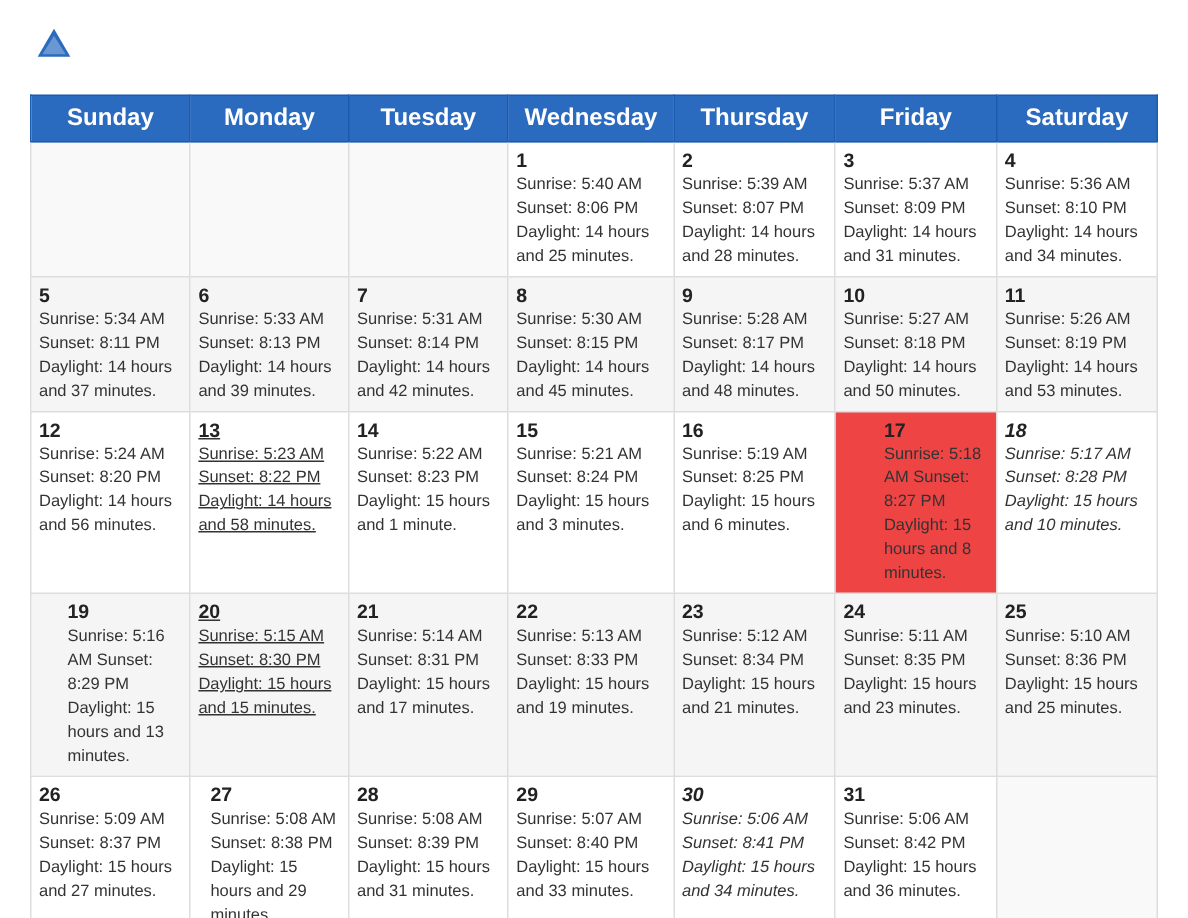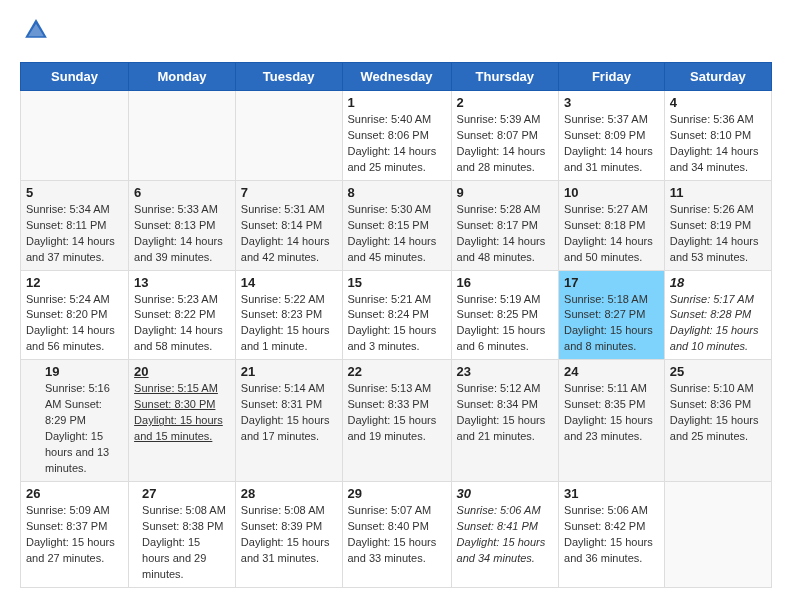--- a/index.html
+++ b/index.html
@@ -52,21 +52,21 @@
       color: #444;
     }
     .calendar {
       width: 100%;
       border-collapse: collapse;
       border: 1px solid #ccc;
     }
     .calendar th {
       background: #2a6abf;
       color: #fff;
-      font-size: 13px;
+      font-size: 16px;
       font-weight: bold;
       padding: 6px 4px;
       text-align: center;
       border: 1px solid #1a5aaf;
     }
     .calendar td {
       vertical-align: top;
       border: 1px solid #ddd;
       padding: 4px 5px;
       width: 113px;
@@ -220,21 +220,21 @@
           </td>
         </tr>
         <tr>
           <td style="background: rgb(255, 255, 255);">
             <span class="day-num">12</span>
             <div class="day-info">Sunrise: 5:24 AM
 Sunset: 8:20 PM
 Daylight: 14 hours
 and 56 minutes.</div>
           </td>
-          <td style="background: rgb(255, 255, 255);">
+          <td style="background: rgb(255, 255, 255); text-decoration: underline;">
             <span class="day-num">13</span>
             <div class="day-info">Sunrise: 5:23 AM
 Sunset: 8:22 PM
 Daylight: 14 hours
 and 58 minutes.</div>
           </td>
           <td style="background: rgb(255, 255, 255);">
             <span class="day-num">14</span>
             <div class="day-info">Sunrise: 5:22 AM
 Sunset: 8:23 PM
@@ -248,21 +248,21 @@
 Daylight: 15 hours
 and 3 minutes.</div>
           </td>
           <td style="background: rgb(255, 255, 255);">
             <span class="day-num">16</span>
             <div class="day-info">Sunrise: 5:19 AM
 Sunset: 8:25 PM
 Daylight: 15 hours
 and 6 minutes.</div>
           </td>
-          <td style="background: #7dd3fc;">
+          <td style="background: #ef4444; padding-left: 32px;">
             <span class="day-num">17</span>
             <div class="day-info">Sunrise: 5:18 AM
 Sunset: 8:27 PM
 Daylight: 15 hours
 and 8 minutes.</div>
           </td>
           <td style="background: rgb(255, 255, 255); font-style: italic;">
             <span class="day-num">18</span>
             <div class="day-info">Sunrise: 5:17 AM
 Sunset: 8:28 PM

